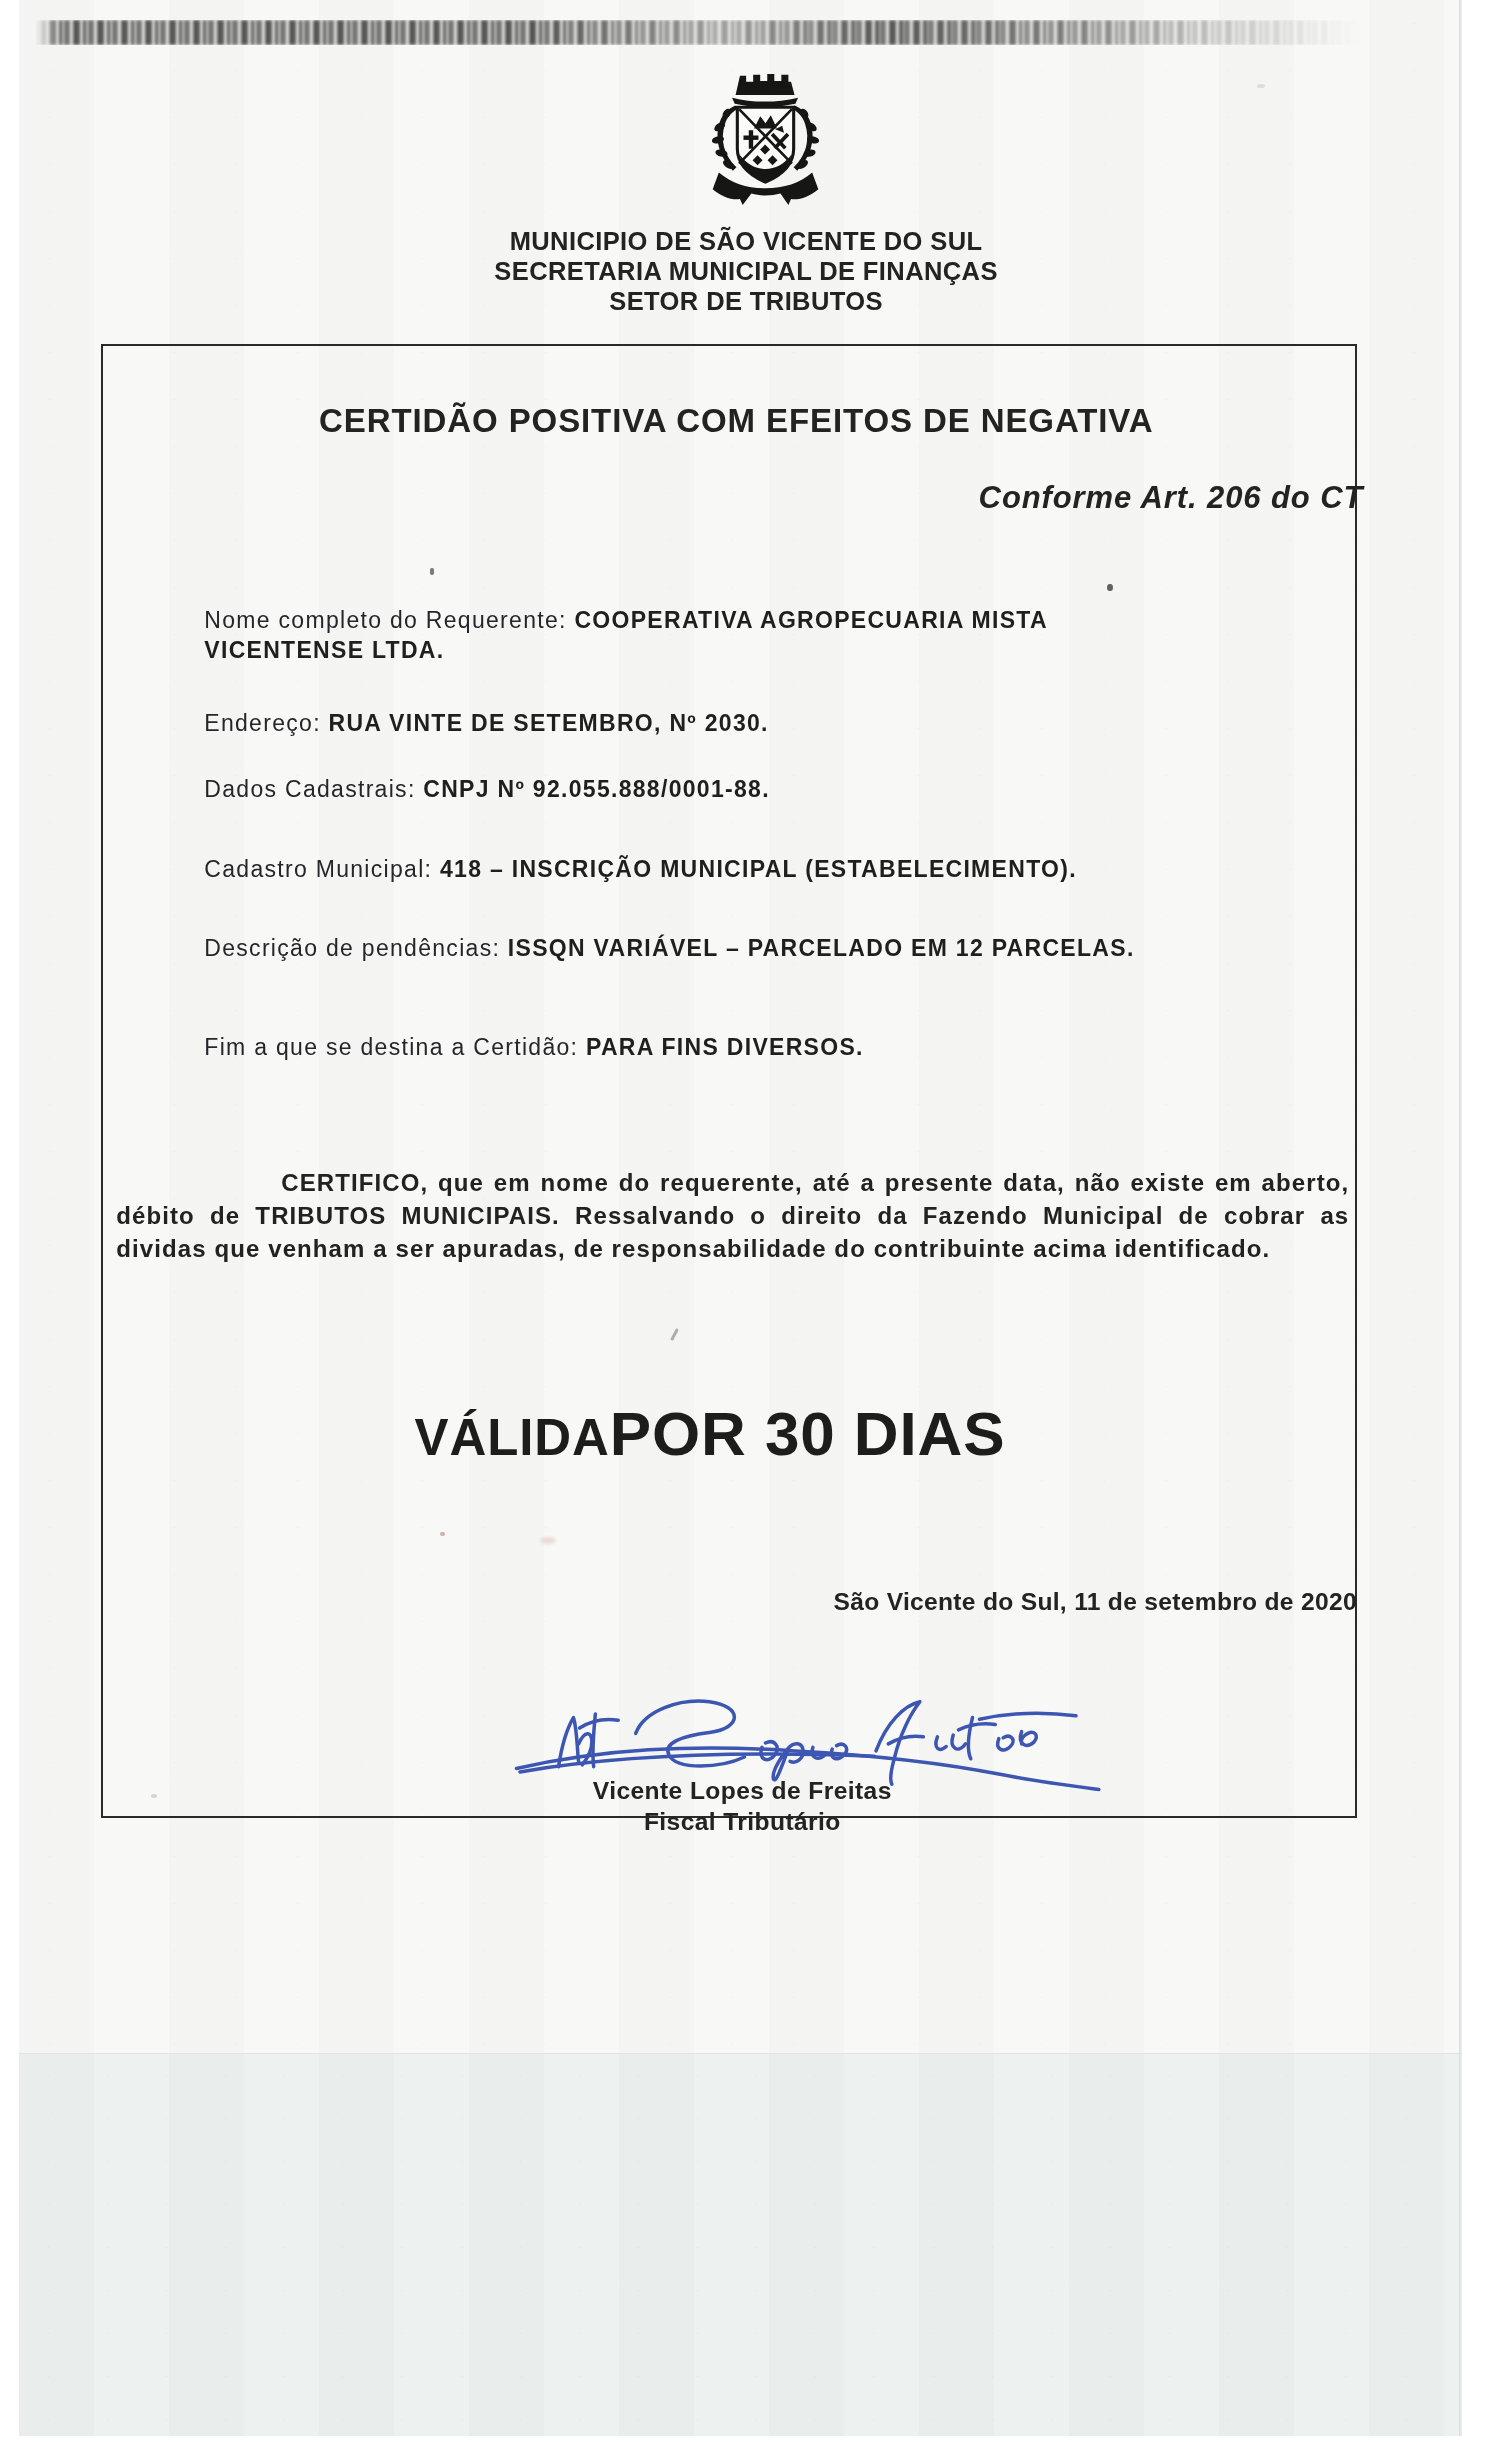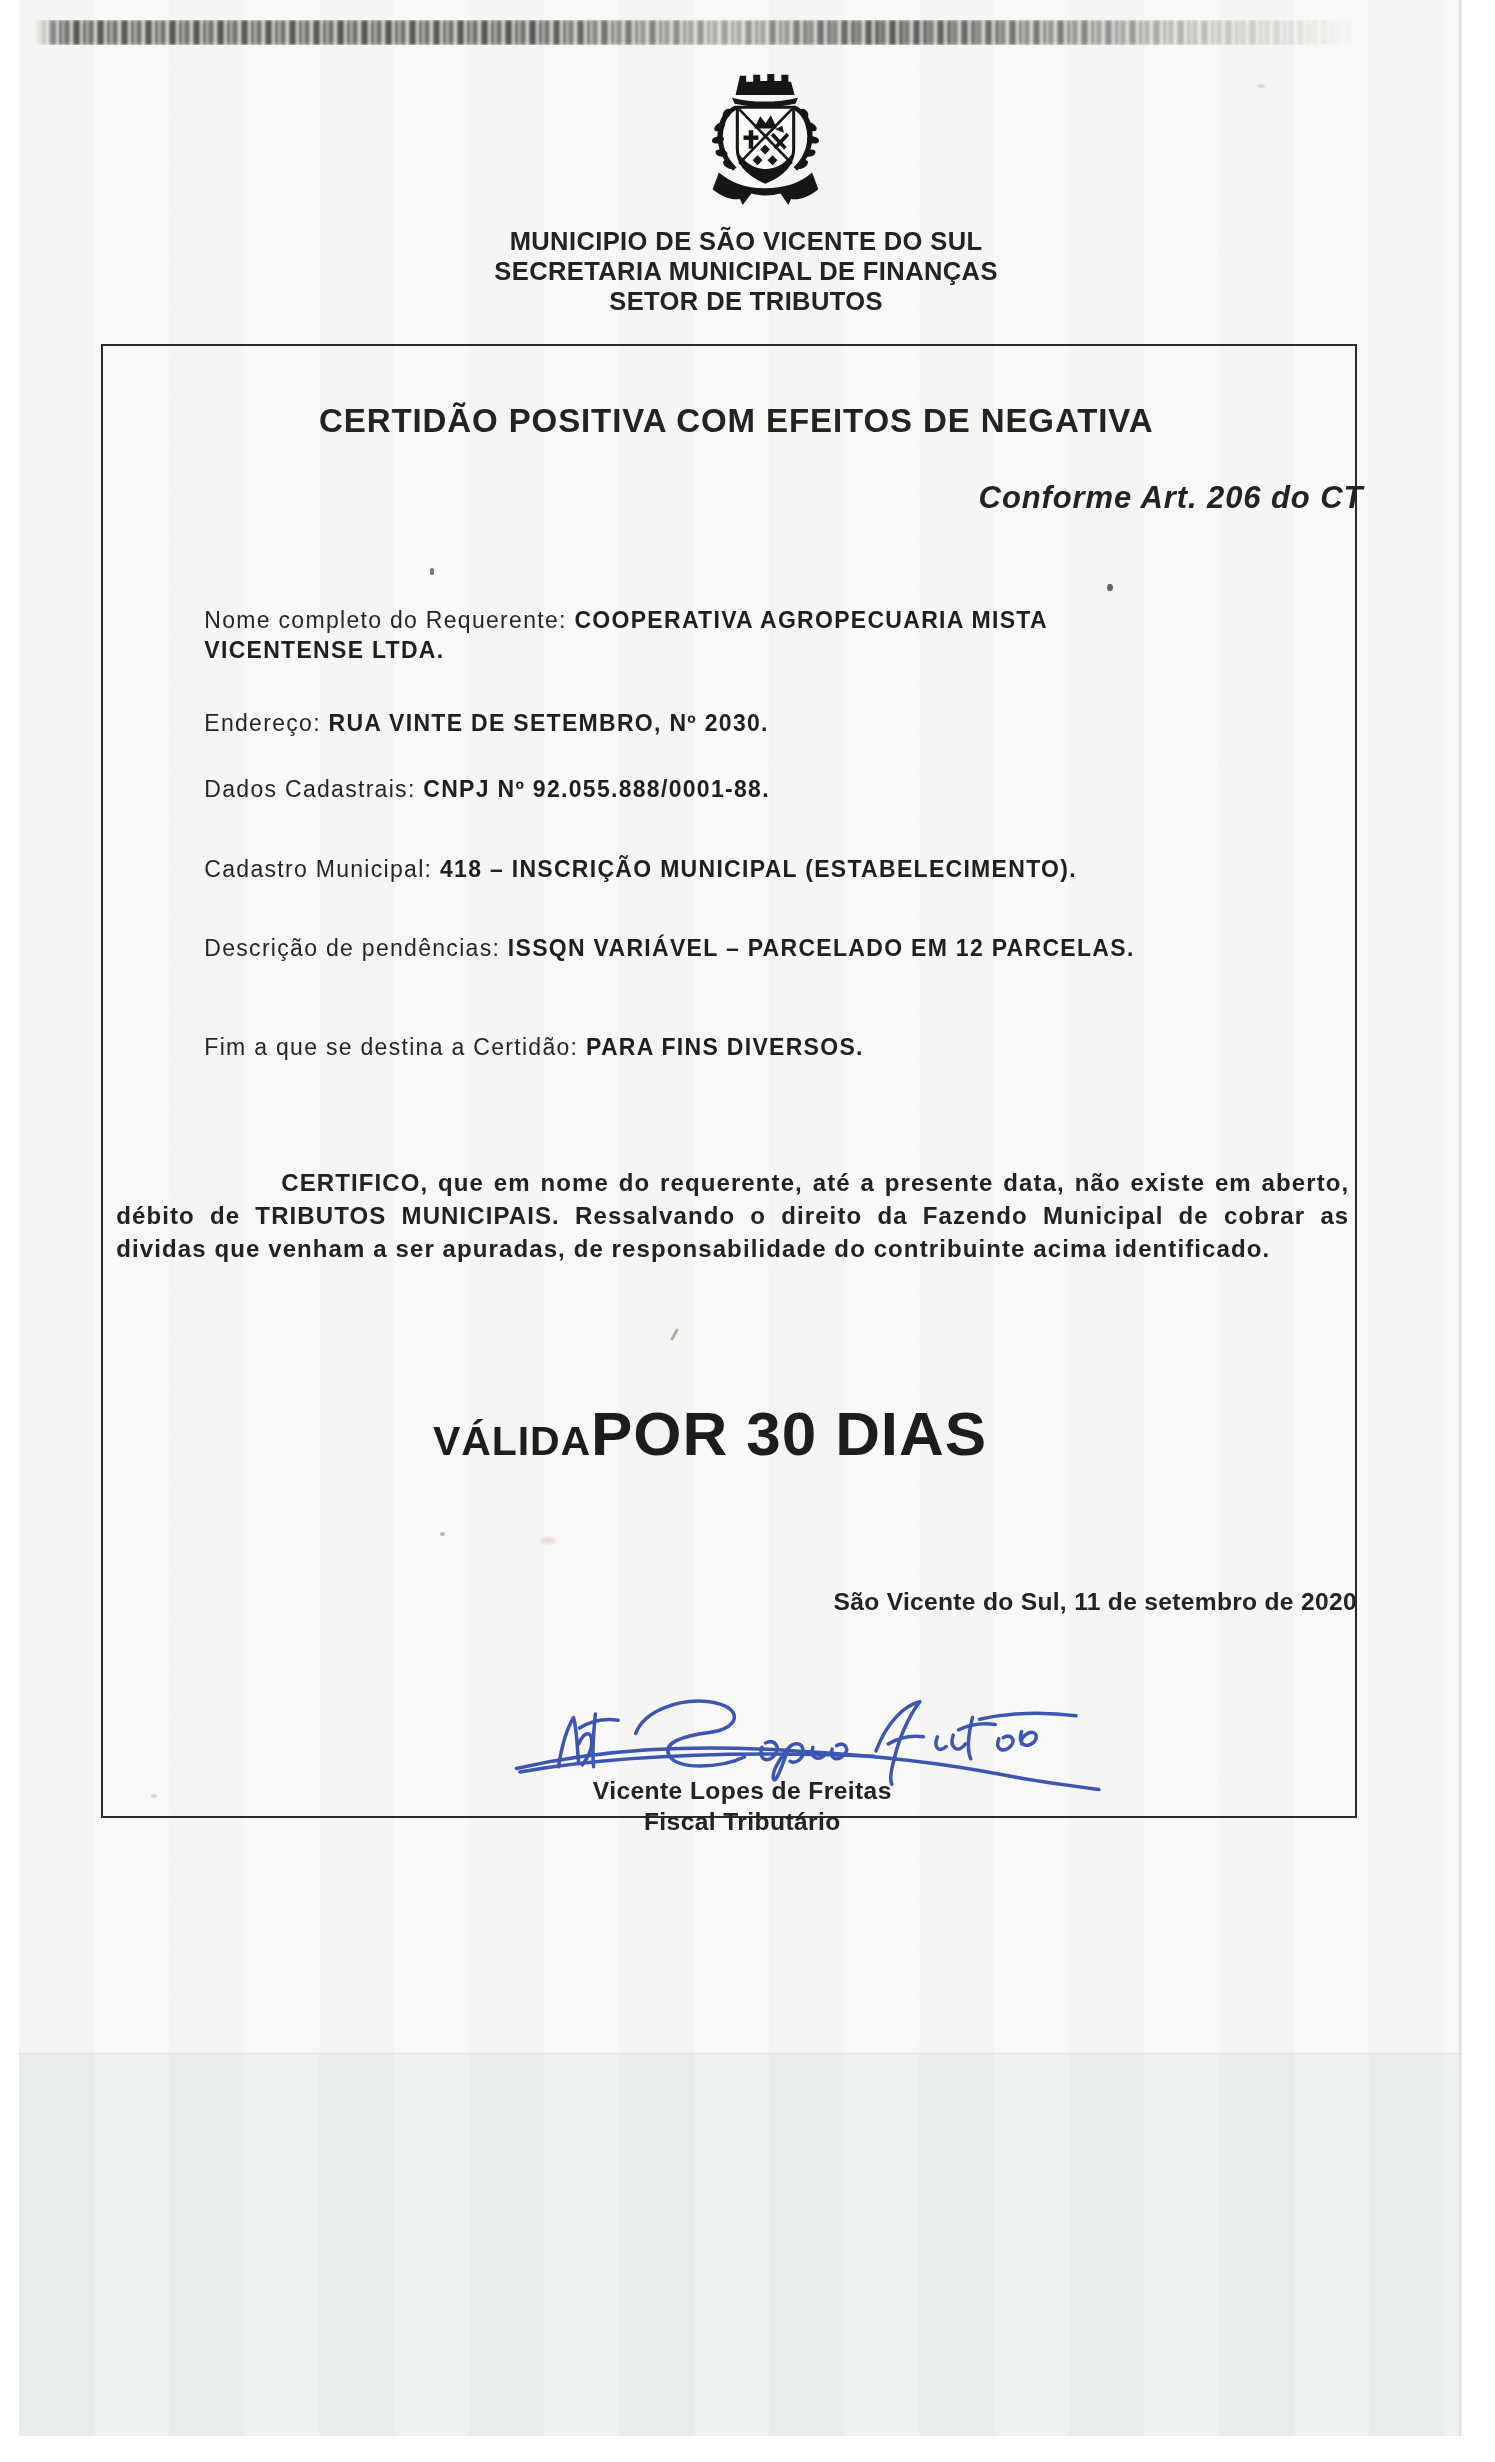--- a/index.html
+++ b/index.html
@@ -86,21 +86,21 @@
   #field-5 { top:686px; }
   .certify {
     position:absolute; left:13px; top:820px; width:1233px;
     font-size:24px; font-weight:700; line-height:33px; letter-spacing:1.1px;
     text-align:justify; text-indent:165px; color:#222220;
   }
   .validity {
     position:absolute; left:0; right:0; top:1052px; text-align:center;
     transform:translateX(-19.3px); color:#1d1d1b; white-space:nowrap;
   }
-  .validity .v-small { font-size:41px; font-weight:700; letter-spacing:0.9px; }
+  .validity .v-small { font-size:51px; font-weight:700; letter-spacing:0.9px; }
   .validity .v-big   { font-size:62px; font-weight:700; letter-spacing:0.9px; }
   .date-line {
     position:absolute; left:0; right:16px; top:1242px; text-align:right;
     font-size:24.6px; font-weight:700; letter-spacing:0.3px; color:#232321;
     transform:translateX(17.6px);
   }
   .signature-svg { position:absolute; left:402px; top:1347px; width:607px; height:107px; }
   .signer-name {
     position:absolute; left:0; right:0; top:1431px; text-align:center;
     font-size:24.6px; font-weight:700; letter-spacing:0.4px; color:#232321;

